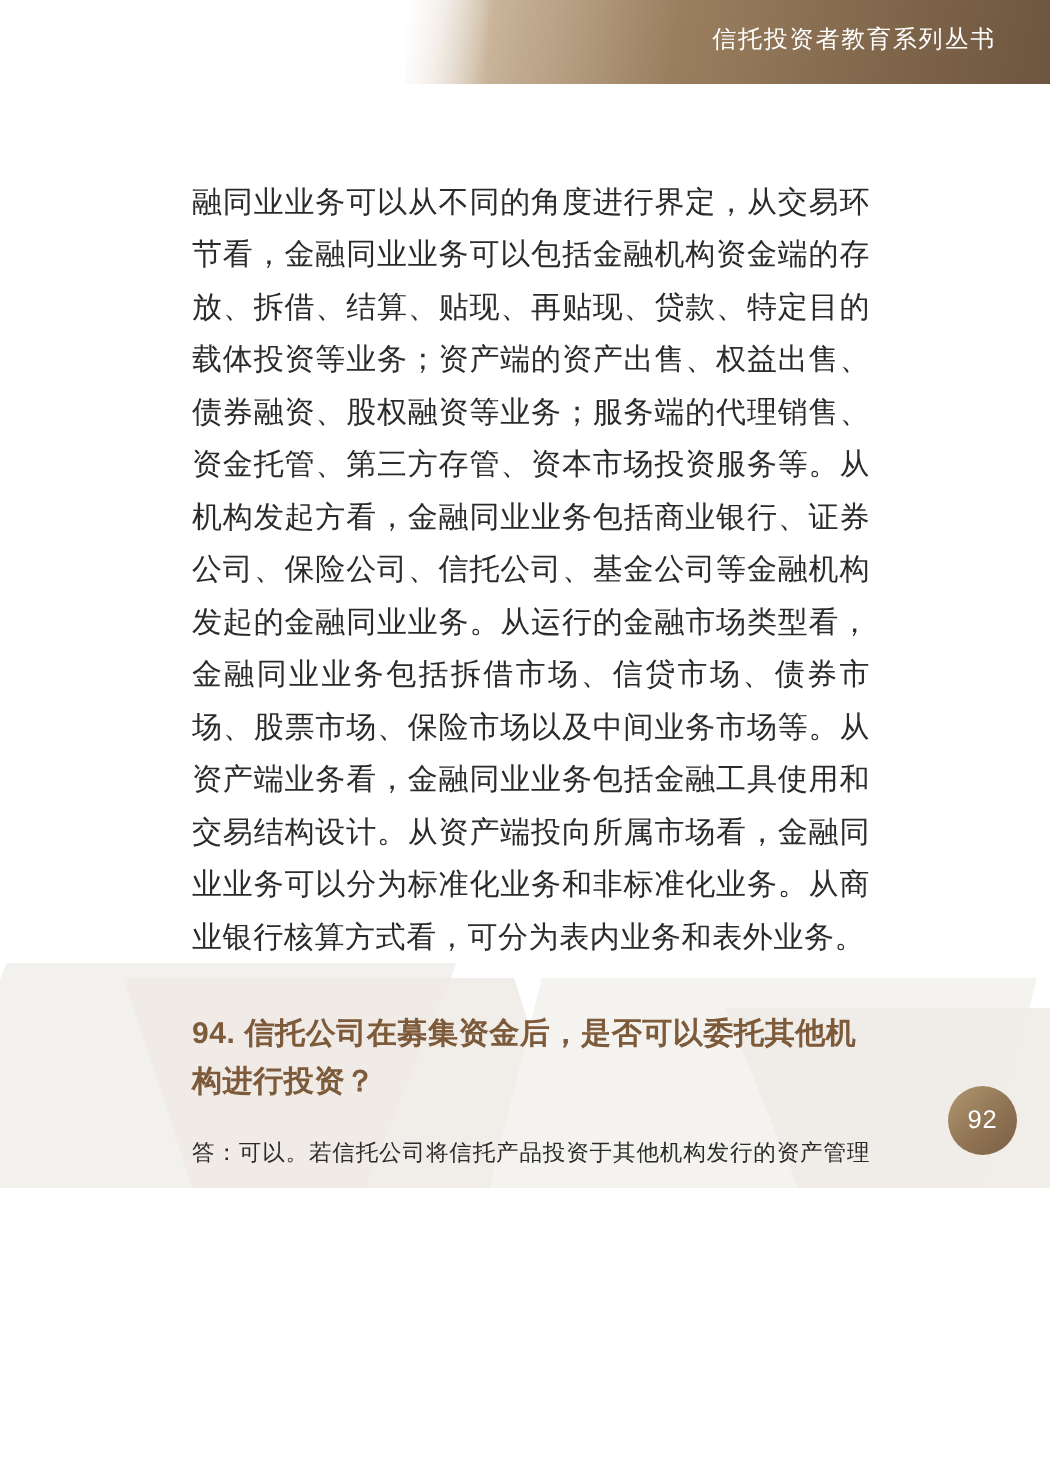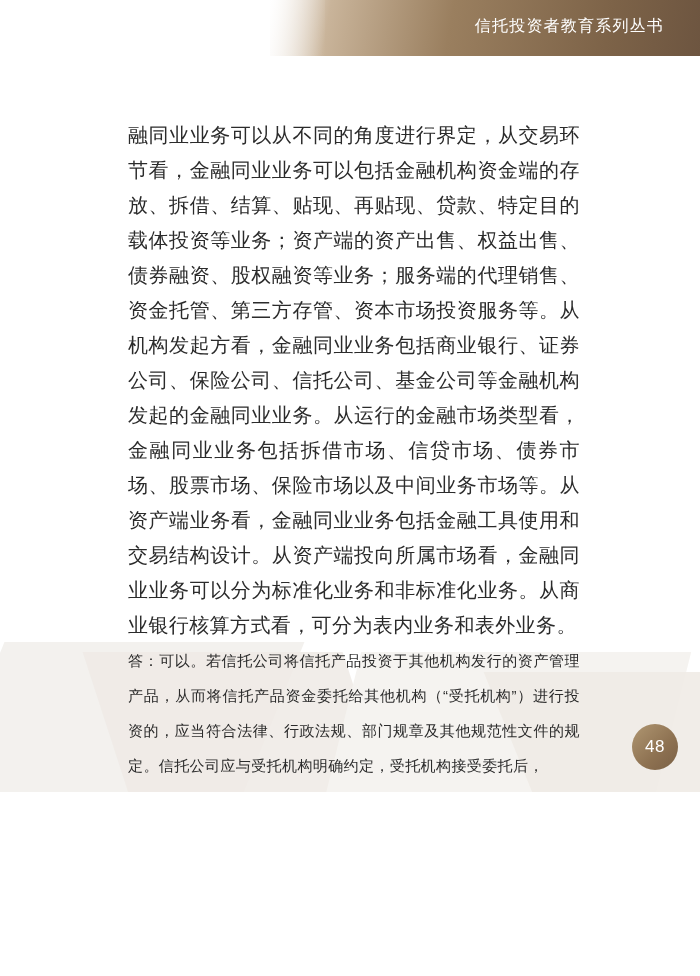--- a/index.html
+++ b/index.html
@@ -168,18 +168,19 @@
 
   <div class="deco">
     <div class="deco-1"></div>
     <div class="deco-2"></div>
     <div class="deco-3"></div>
     <div class="deco-4"></div>
   </div>
 
   <div class="content">
     <p class="para">融同业业务可以从不同的角度进行界定，从交易环节看，金融同业业务可以包括金融机构资金端的存放、拆借、结算、贴现、再贴现、贷款、特定目的载体投资等业务；资产端的资产出售、权益出售、债券融资、股权融资等业务；服务端的代理销售、资金托管、第三方存管、资本市场投资服务等。从机构发起方看，金融同业业务包括商业银行、证券公司、保险公司、信托公司、基金公司等金融机构发起的金融同业业务。从运行的金融市场类型看，金融同业业务包括拆借市场、信贷市场、债券市场、股票市场、保险市场以及中间业务市场等。从资产端业务看，金融同业业务包括金融工具使用和交易结构设计。从资产端投向所属市场看，金融同业业务可以分为标准化业务和非标准化业务。从商业银行核算方式看，可分为表内业务和表外业务。</p>
+    <h2 class="q-heading">94. 信托公司在募集资金后，是否可以委托其他机构进行投资？</h2>
     <p class="answer">答：可以。若信托公司将信托产品投资于其他机构发行的资产管理产品，从而将信托产品资金委托给其他机构（“受托机构”）进行投资的，应当符合法律、行政法规、部门规章及其他规范性文件的规定。信托公司应与受托机构明确约定，受托机构接受委托后，</p>
   </div>
 
-  <div class="page-badge">48</div>
+  <div class="page-badge">92</div>
 
 </div>
 
 </body></html>

